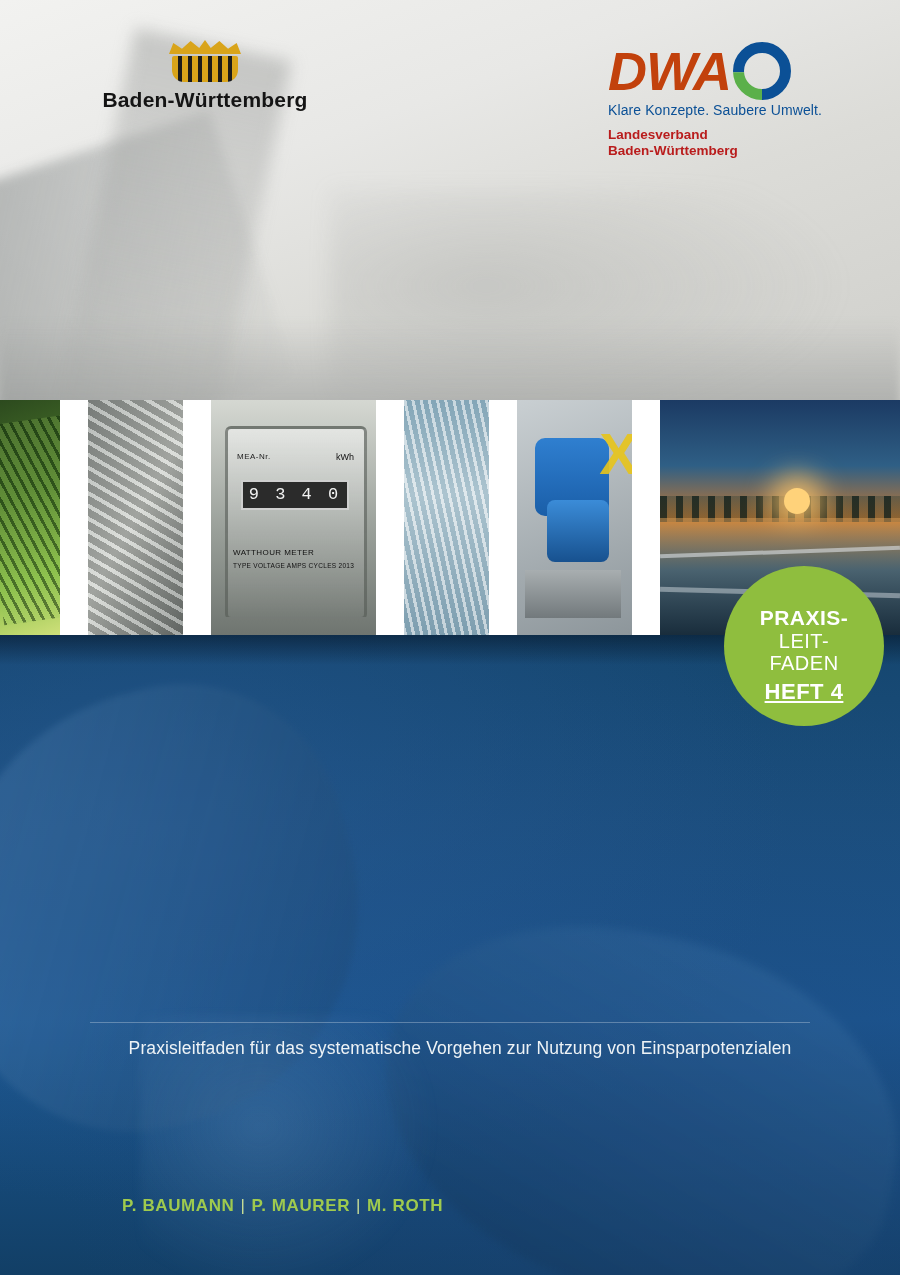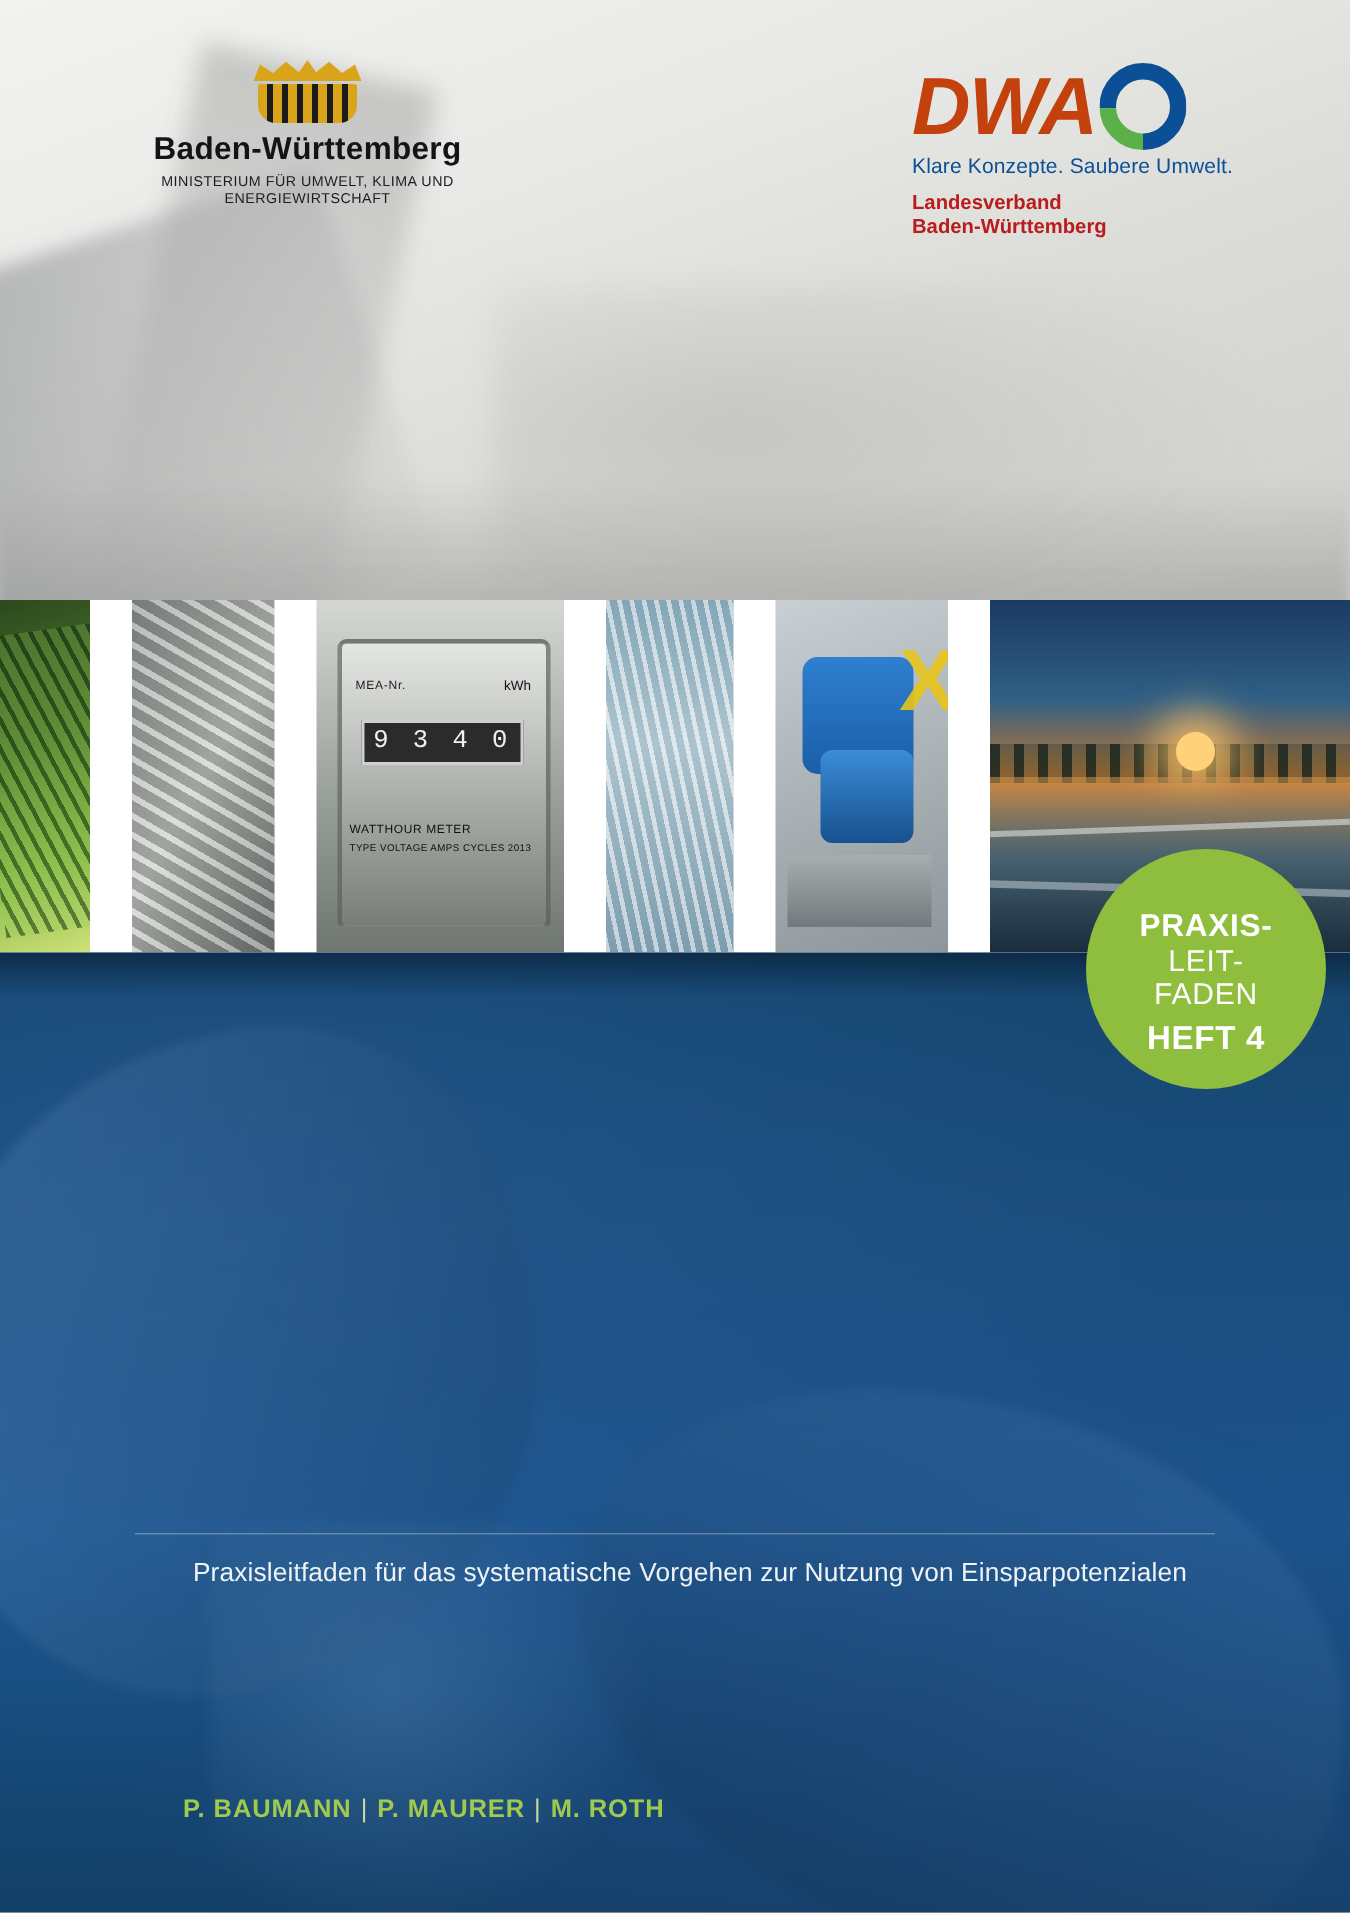--- a/index.html
+++ b/index.html
@@ -370,21 +370,21 @@
     background: #8fbe3e;
     color: #ffffff;
     text-align: center;
     padding-top: 40px;
     box-sizing: border-box;
     line-height: 1.12;
   }
   .badge .l1 { font-size: 21px; font-weight: bold; letter-spacing: 0.5px; }
   .badge .l2 { font-size: 20px; font-weight: 300; letter-spacing: 0.5px; }
   .badge .l3 { font-size: 20px; font-weight: 300; letter-spacing: 0.5px; }
-  .badge .l4 { font-size: 22px; font-weight: bold; margin-top: 6px; letter-spacing: 0.5px; }
+  .badge .l4 { font-size: 22px; font-weight: bold; margin-top: 6px; letter-spacing: 0.5px; text-decoration: underline; }
 
   
   .title {
     position: absolute;
     left: 118px; top: 700px;
     width: 720px;
     color: #ffffff;
     font-weight: bold;
     font-size: 61px;
     line-height: 74px;
@@ -431,21 +431,20 @@
     <div class="ghost-c"></div>
     <div class="ghost-d"></div>
   </div>
 
   <div class="bw-logo">
     <div class="bw-crest">
       <div class="crown"></div>
       <div class="shield"></div>
     </div>
     <div class="bw-name">Baden-Württemberg</div>
-    <div class="bw-sub">MINISTERIUM FÜR UMWELT, KLIMA UND ENERGIEWIRTSCHAFT</div>
   </div>
 
   <div class="dwa-logo">
     <div class="dwa-row">
       <div class="dwa-word">DWA</div>
       <div class="dwa-mark">
         <div class="ring"></div>
         <div class="ring2"></div>
       </div>
     </div>

